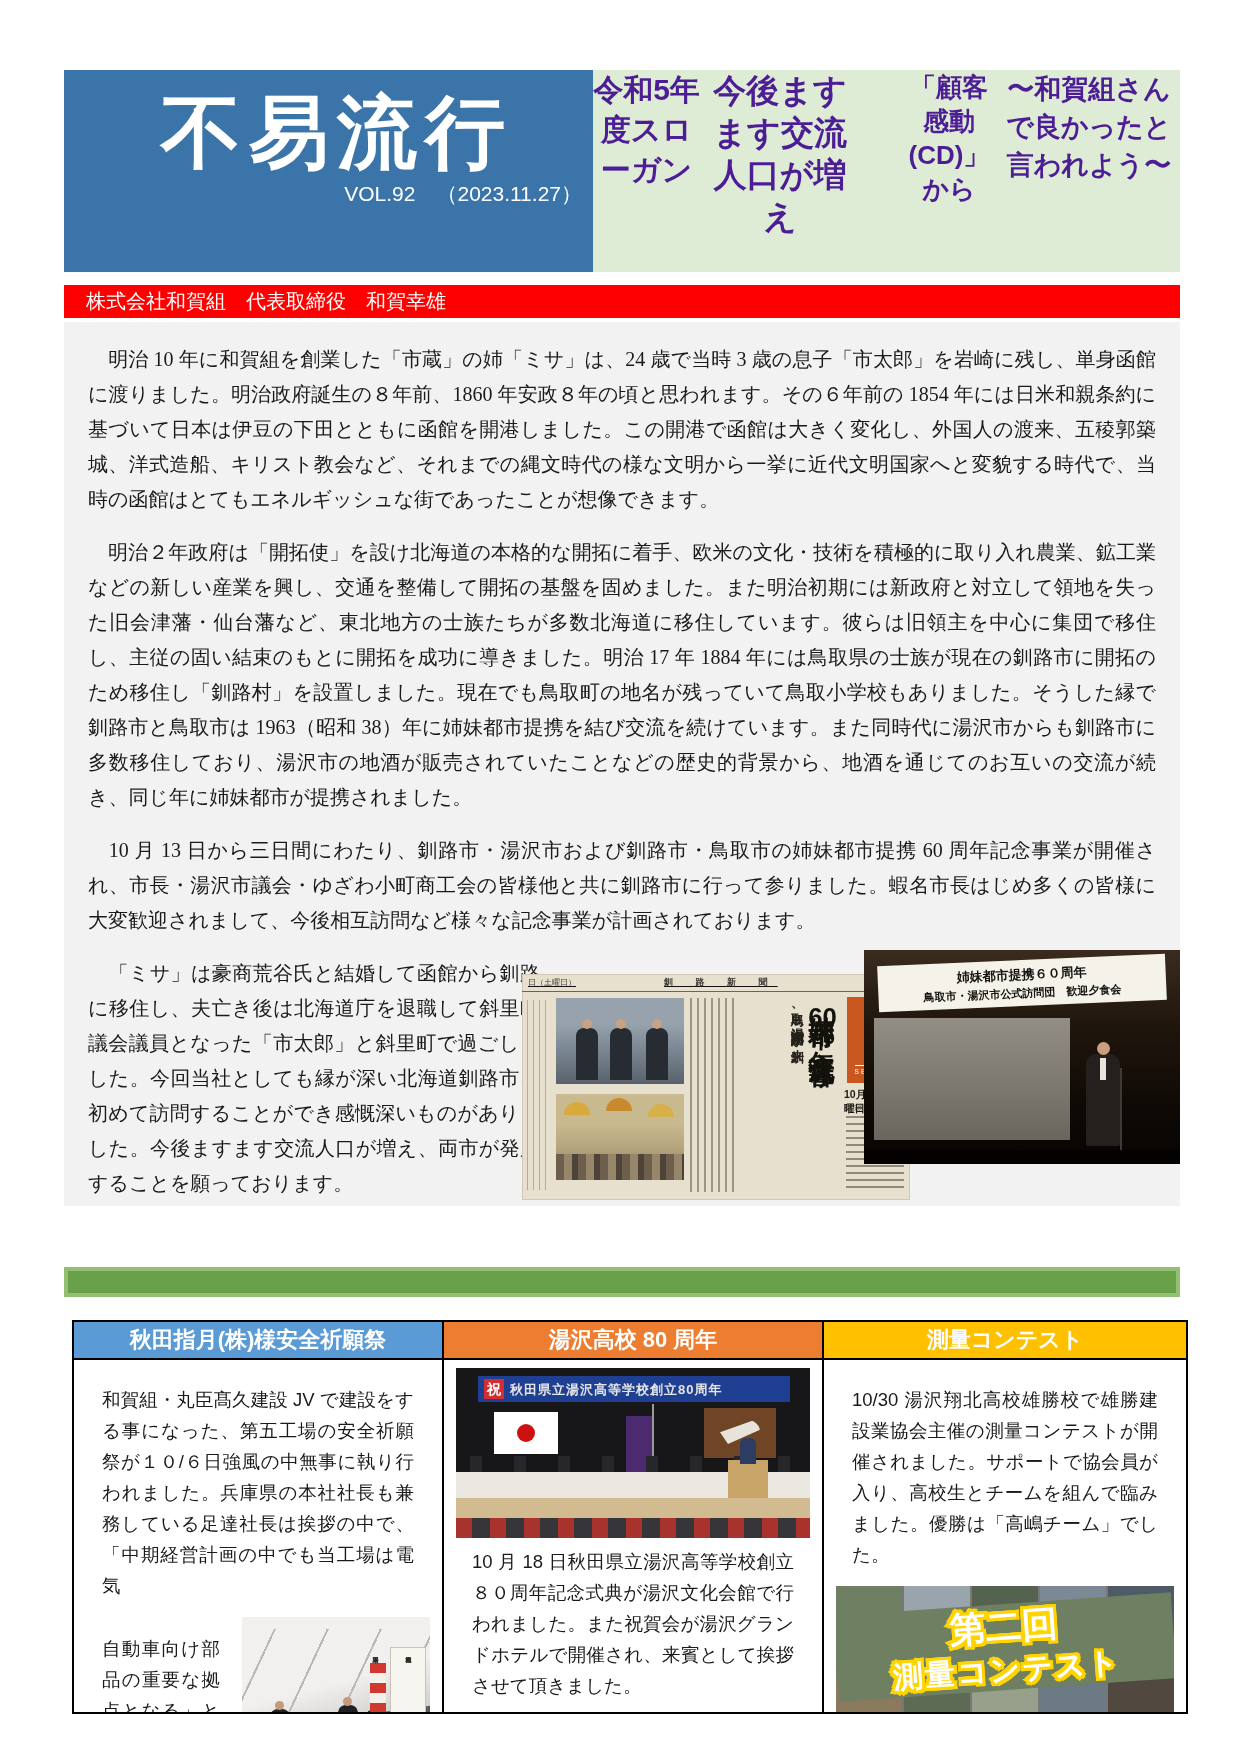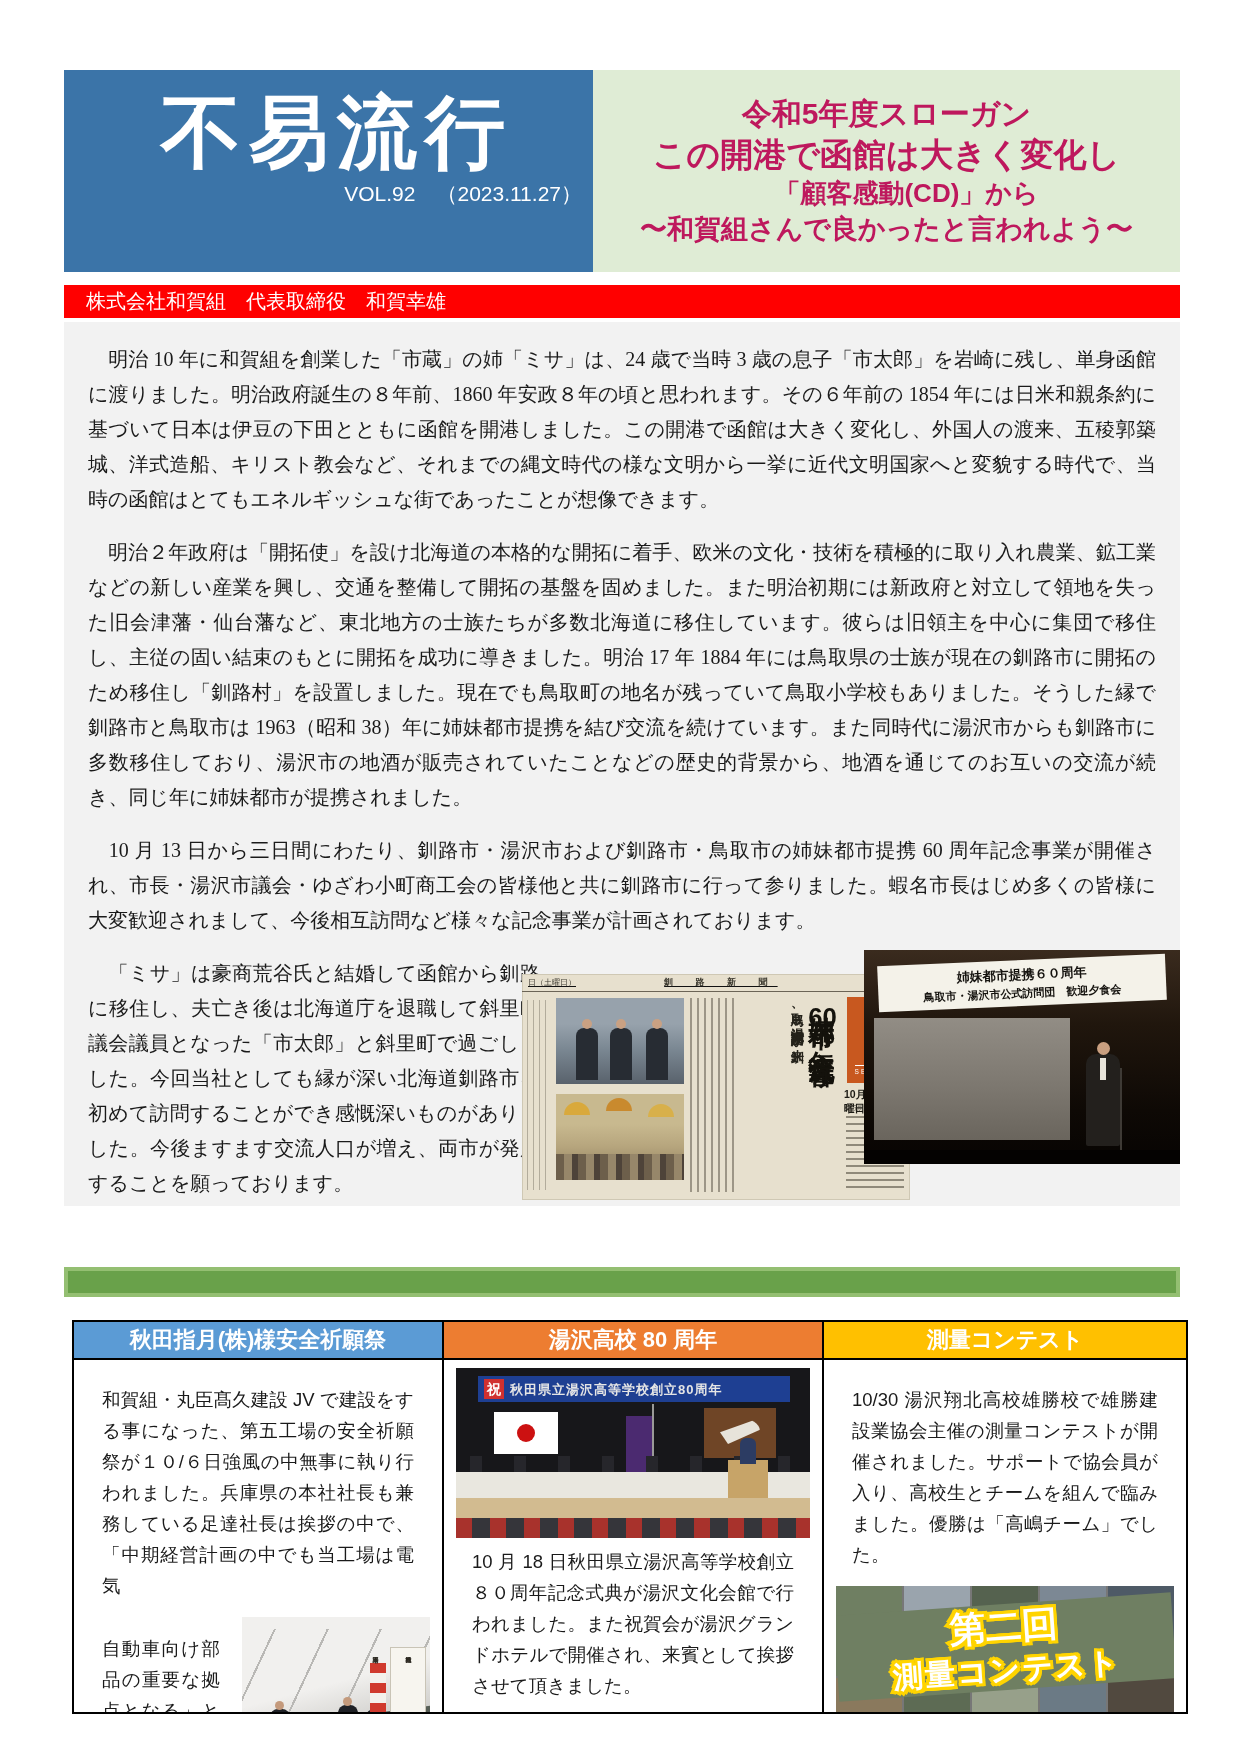--- a/index.html
+++ b/index.html
@@ -7,22 +7,22 @@
         font-family:"Liberation Sans","DejaVu Sans",sans-serif;color:#111;overflow:hidden;}
 
   
   .mast{position:absolute;left:64px;top:70px;width:522px;height:202px;background:#3b74a8;color:#fff;padding-left:12px;}
   .mast-title{margin-top:20px;text-align:center;font-size:80px;font-weight:bold;letter-spacing:8px;
               font-family:"DejaVu Serif","Liberation Serif",serif;line-height:1.05;}
   .mast-sub{margin-top:10px;text-align:center;font-size:25px;letter-spacing:1px;}
   .mast-vol{margin-top:6px;text-align:right;padding-right:16px;font-size:21px;}
 
   
-  .slogan{position:absolute;left:593px;top:70px;width:587px;height:202px;background:#dfecd5;color:#be185d;
-          display:flex;flex-direction:column;justify-content:center;text-align:center;font-weight:bold;}
+  .slogan{position:absolute;left:593px;top:70px;width:587px;height:202px;background:#dfecd5;color:#4c1d95;
+          display:flex;flex-direction:row;justify-content:center;text-align:center;font-weight:bold;}
   .slg1{font-size:30px;line-height:40px;}
   .slg2{font-size:33px;line-height:42px;}
   .slg3{font-size:26px;line-height:34px;margin-left:40px;}
   .slg4{font-size:27px;line-height:36px;}
   .slg5{font-size:27px;line-height:38px;}
 
   
   .byline{position:absolute;left:64px;top:285px;width:1116px;height:33px;background:#ff0000;color:#fff;
           font-size:20px;line-height:33px;padding-left:22px;box-sizing:border-box;}
 
@@ -156,21 +156,21 @@
 
 <div class="page">
 
   <div class="mast">
     <div class="mast-title">不易流行</div>
     <div class="mast-vol">VOL.92　（2023.11.27）</div>
   </div>
 
   <div class="slogan">
     <div class="slg1">令和5年度スローガン</div>
-    <div class="slg2">この開港で函館は大きく変化し</div>
+    <div class="slg2">今後ますます交流人口が増え</div>
     <div class="slg3">「顧客感動(CD)」から</div>
     <div class="slg5">〜和賀組さんで良かったと言われよう〜</div>
   </div>
 
   <div class="byline">株式会社和賀組　代表取締役　和賀幸雄</div>
 
   <div class="panel">
     <p>　明治 10 年に和賀組を創業した「市蔵」の姉「ミサ」は、24 歳で当時 3 歳の息子「市太郎」を岩崎に残し、単身函館に渡りました。明治政府誕生の８年前、1860 年安政８年の頃と思われます。その６年前の 1854 年には日米和親条約に基づいて日本は伊豆の下田とともに函館を開港しました。この開港で函館は大きく変化し、外国人の渡来、五稜郭築城、洋式造船、キリスト教会など、それまでの縄文時代の様な文明から一挙に近代文明国家へと変貌する時代で、当時の函館はとてもエネルギッシュな街であったことが想像できます。</p>
     <p>　明治２年政府は「開拓使」を設け北海道の本格的な開拓に着手、欧米の文化・技術を積極的に取り入れ農業、鉱工業などの新しい産業を興し、交通を整備して開拓の基盤を固めました。また明治初期には新政府と対立して領地を失った旧会津藩・仙台藩など、東北地方の士族たちが多数北海道に移住しています。彼らは旧領主を中心に集団で移住し、主従の固い結束のもとに開拓を成功に導きました。明治 17 年 1884 年には鳥取県の士族が現在の釧路市に開拓のため移住し「釧路村」を設置しました。現在でも鳥取町の地名が残っていて鳥取小学校もありました。そうした縁で釧路市と鳥取市は 1963（昭和 38）年に姉妹都市提携を結び交流を続けています。また同時代に湯沢市からも釧路市に多数移住しており、湯沢市の地酒が販売されていたことなどの歴史的背景から、地酒を通じてのお互いの交流が続き、同じ年に姉妹都市が提携されました。</p>
     <p>　10 月 13 日から三日間にわたり、釧路市・湯沢市および釧路市・鳥取市の姉妹都市提携 60 周年記念事業が開催され、市長・湯沢市議会・ゆざわ小町商工会の皆様他と共に釧路市に行って参りました。蝦名市長はじめ多くの皆様に大変歓迎されまして、今後相互訪問など様々な記念事業が計画されております。</p>

